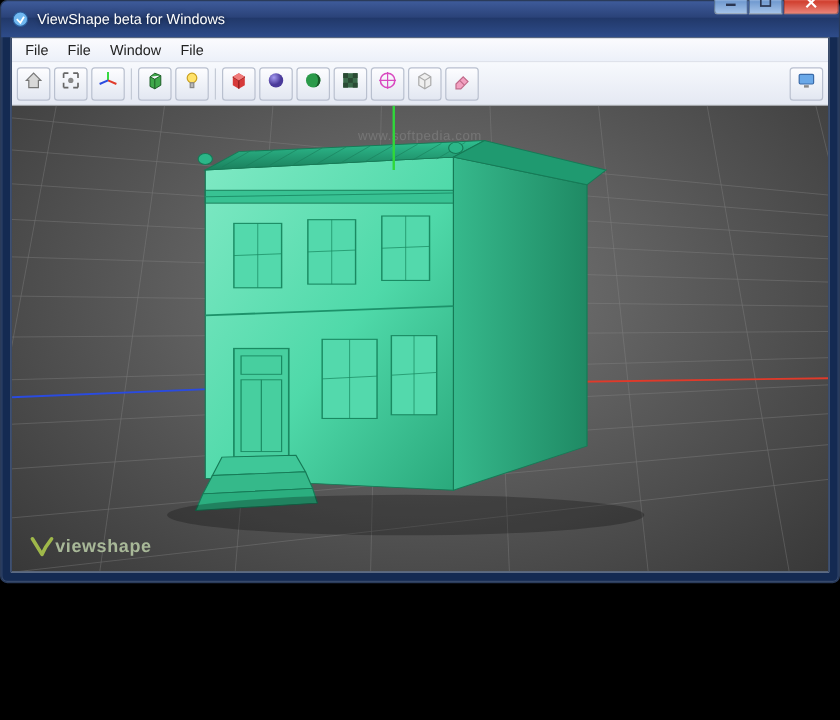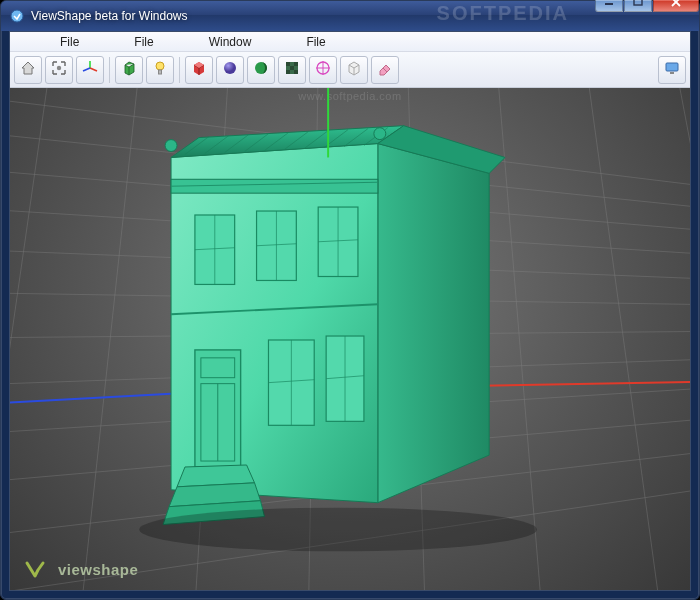--- a/index.html
+++ b/index.html
@@ -1,66 +1,65 @@
 <!DOCTYPE html>
 <html><head>
 <meta charset="utf-8">
 <style>
 * { margin: 0; padding: 0; box-sizing: border-box; font-family: "Segoe UI", Tahoma, sans-serif; }
 body { width: 700px; height: 600px; overflow: hidden; background: #000; }
 
-.window { width: 700px; height: 600px; border: 1px solid #2a3b5a; border-radius: 6px; background: #142a52; box-shadow: inset 0 0 0 1px rgba(255,255,255,0.15); position: relative; }
+.window { width: 700px; height: 486px; border: 1px solid #2a3b5a; border-radius: 6px; background: #142a52; box-shadow: inset 0 0 0 1px rgba(255,255,255,0.15); position: relative; }
 
 .titlebar { height: 30px; background: linear-gradient(#3e5b9a, #2a4278 45%, #213869 46%, #2e4c8a); display: flex; align-items: center; padding: 0 0 0 8px; border-radius: 5px 5px 0 0; position: relative; }
 .titlebar .app-icon { width: 16px; height: 16px; margin-right: 6px; }
 .titlebar .title { color: #fff; font-size: 12px; text-shadow: 0 0 4px rgba(0,0,0,0.6); flex: 1; }
 .watermark-top { position: absolute; right: 130px; top: 1px; color: rgba(255,255,255,0.18); font-size: 20px; font-weight: 600; letter-spacing: 2px; font-family: Arial, sans-serif; }
 
 .win-controls { display: flex; height: 20px; margin-top: -9px; align-self: flex-start; }
 .win-btn { width: 28px; height: 20px; margin-left: 1px; border: 1px solid rgba(0,0,0,0.3); border-top: none; display: flex; align-items: center; justify-content: center; cursor: pointer; }
 .win-min { background: linear-gradient(#d5e5f8, #9bb9e0 45%, #6e98cf 46%, #a5c3e8); border-radius: 0 0 0 3px; }
 .win-max { background: linear-gradient(#d5e5f8, #9bb9e0 45%, #6e98cf 46%, #a5c3e8); }
 .win-close { width: 46px; background: linear-gradient(#f3a29a, #e2695c 45%, #cf3b2a 46%, #ea8378); border-radius: 0 0 3px 0; }
 .win-btn svg { display: block; }
 
 .client { position: absolute; left: 8px; right: 8px; top: 30px; bottom: 8px; background: #fff; border: 1px solid #3a4b6a; display: flex; flex-direction: column; }
 
 .menubar { height: 20px; background: linear-gradient(#fbfbfe, #ecf0f9); display: flex; align-items: center; gap: 2px; padding: 0 4px; font-size: 12px; border-bottom: 1px solid #d7dbe6; }
-.menubar .menu-item { padding: 2px 7px; cursor: pointer; color: #222; margin-left: 39px; }
+.menubar .menu-item { padding: 2px 7px; cursor: pointer; color: #222; }
 
 .toolbar { height: 36px; background: linear-gradient(#f7f9fd, #e5e9f3); display: flex; align-items: center; padding: 0 4px; gap: 3px; border-bottom: 1px solid #c7cdd9; position: relative; }
 .tool-btn { width: 28px; height: 28px; border: 1px solid #b9c0cf; border-radius: 3px; background: linear-gradient(#fdfdff, #e2e7f1); display: flex; align-items: center; justify-content: center; cursor: pointer; }
 .tool-sep { width: 1px; height: 26px; background: #c4cad6; margin: 0 2px; }
 .toolbar .right-btn { margin-left: auto; }
 
 .viewport { flex: 1; position: relative; overflow: hidden; background: radial-gradient(ellipse at 50% 40%, #7a7a7a 0%, #555 55%, #383838 100%); }
 
-.watermark-url { position: absolute; top: 2px; left: 50%; transform: translateX(-50%); color: rgba(255,255,255,0.14); font-size: 11px; letter-spacing: 0.5px; text-align: right; }
+.watermark-url { position: absolute; top: 20px; left: 50%; transform: translateX(-50%); color: rgba(255,255,255,0.14); font-size: 11px; letter-spacing: 0.5px; text-align: right; }
 
 .grid-svg { position: absolute; inset: 0; width: 100%; height: 100%; }
 .model { position: absolute; inset: 0; width: 100%; height: 100%; }
 
-.branding { position: absolute; left: 14px; bottom: 10px; display: flex; align-items: center; gap: 12px; margin-top: 48px; }
+.branding { position: absolute; left: 14px; bottom: 10px; display: flex; align-items: center; gap: 0; margin-top: 48px; }
 .branding .logo-mark { width: 22px; height: 22px; }
 .branding .logo-text { color: #a8b898; font-size: 15px; font-weight: 600; letter-spacing: 0.5px; font-family: Arial, sans-serif; }
 </style>
 </head>
 <body>
 
 <div class="window">
 
   <div class="titlebar">
     <span class="app-icon">
       <svg width="16" height="16" viewBox="0 0 16 16">
           <circle cx="8" cy="8" r="6" fill="#6fb7f0" stroke="#2a5c9a"></circle>
           <path d="M5 8 L8 11 L11 6" stroke="#fff" stroke-width="1.5" fill="none"></path>
         </svg>
     </span>
     <span class="title">ViewShape beta for Windows</span>
-    <span class="watermark-top">SOFTPEDIA</span>
     <div class="win-controls">
       <div class="win-btn win-min">
         <svg width="10" height="10">
             <rect x="1" y="6" width="8" height="2" fill="#2a3550"></rect>
           </svg>
       </div>
       <div class="win-btn win-max">
         <svg width="10" height="10">
             <rect x="1" y="1" width="8" height="7" fill="none" stroke="#2a3550" stroke-width="1.4"></rect>
           </svg>

